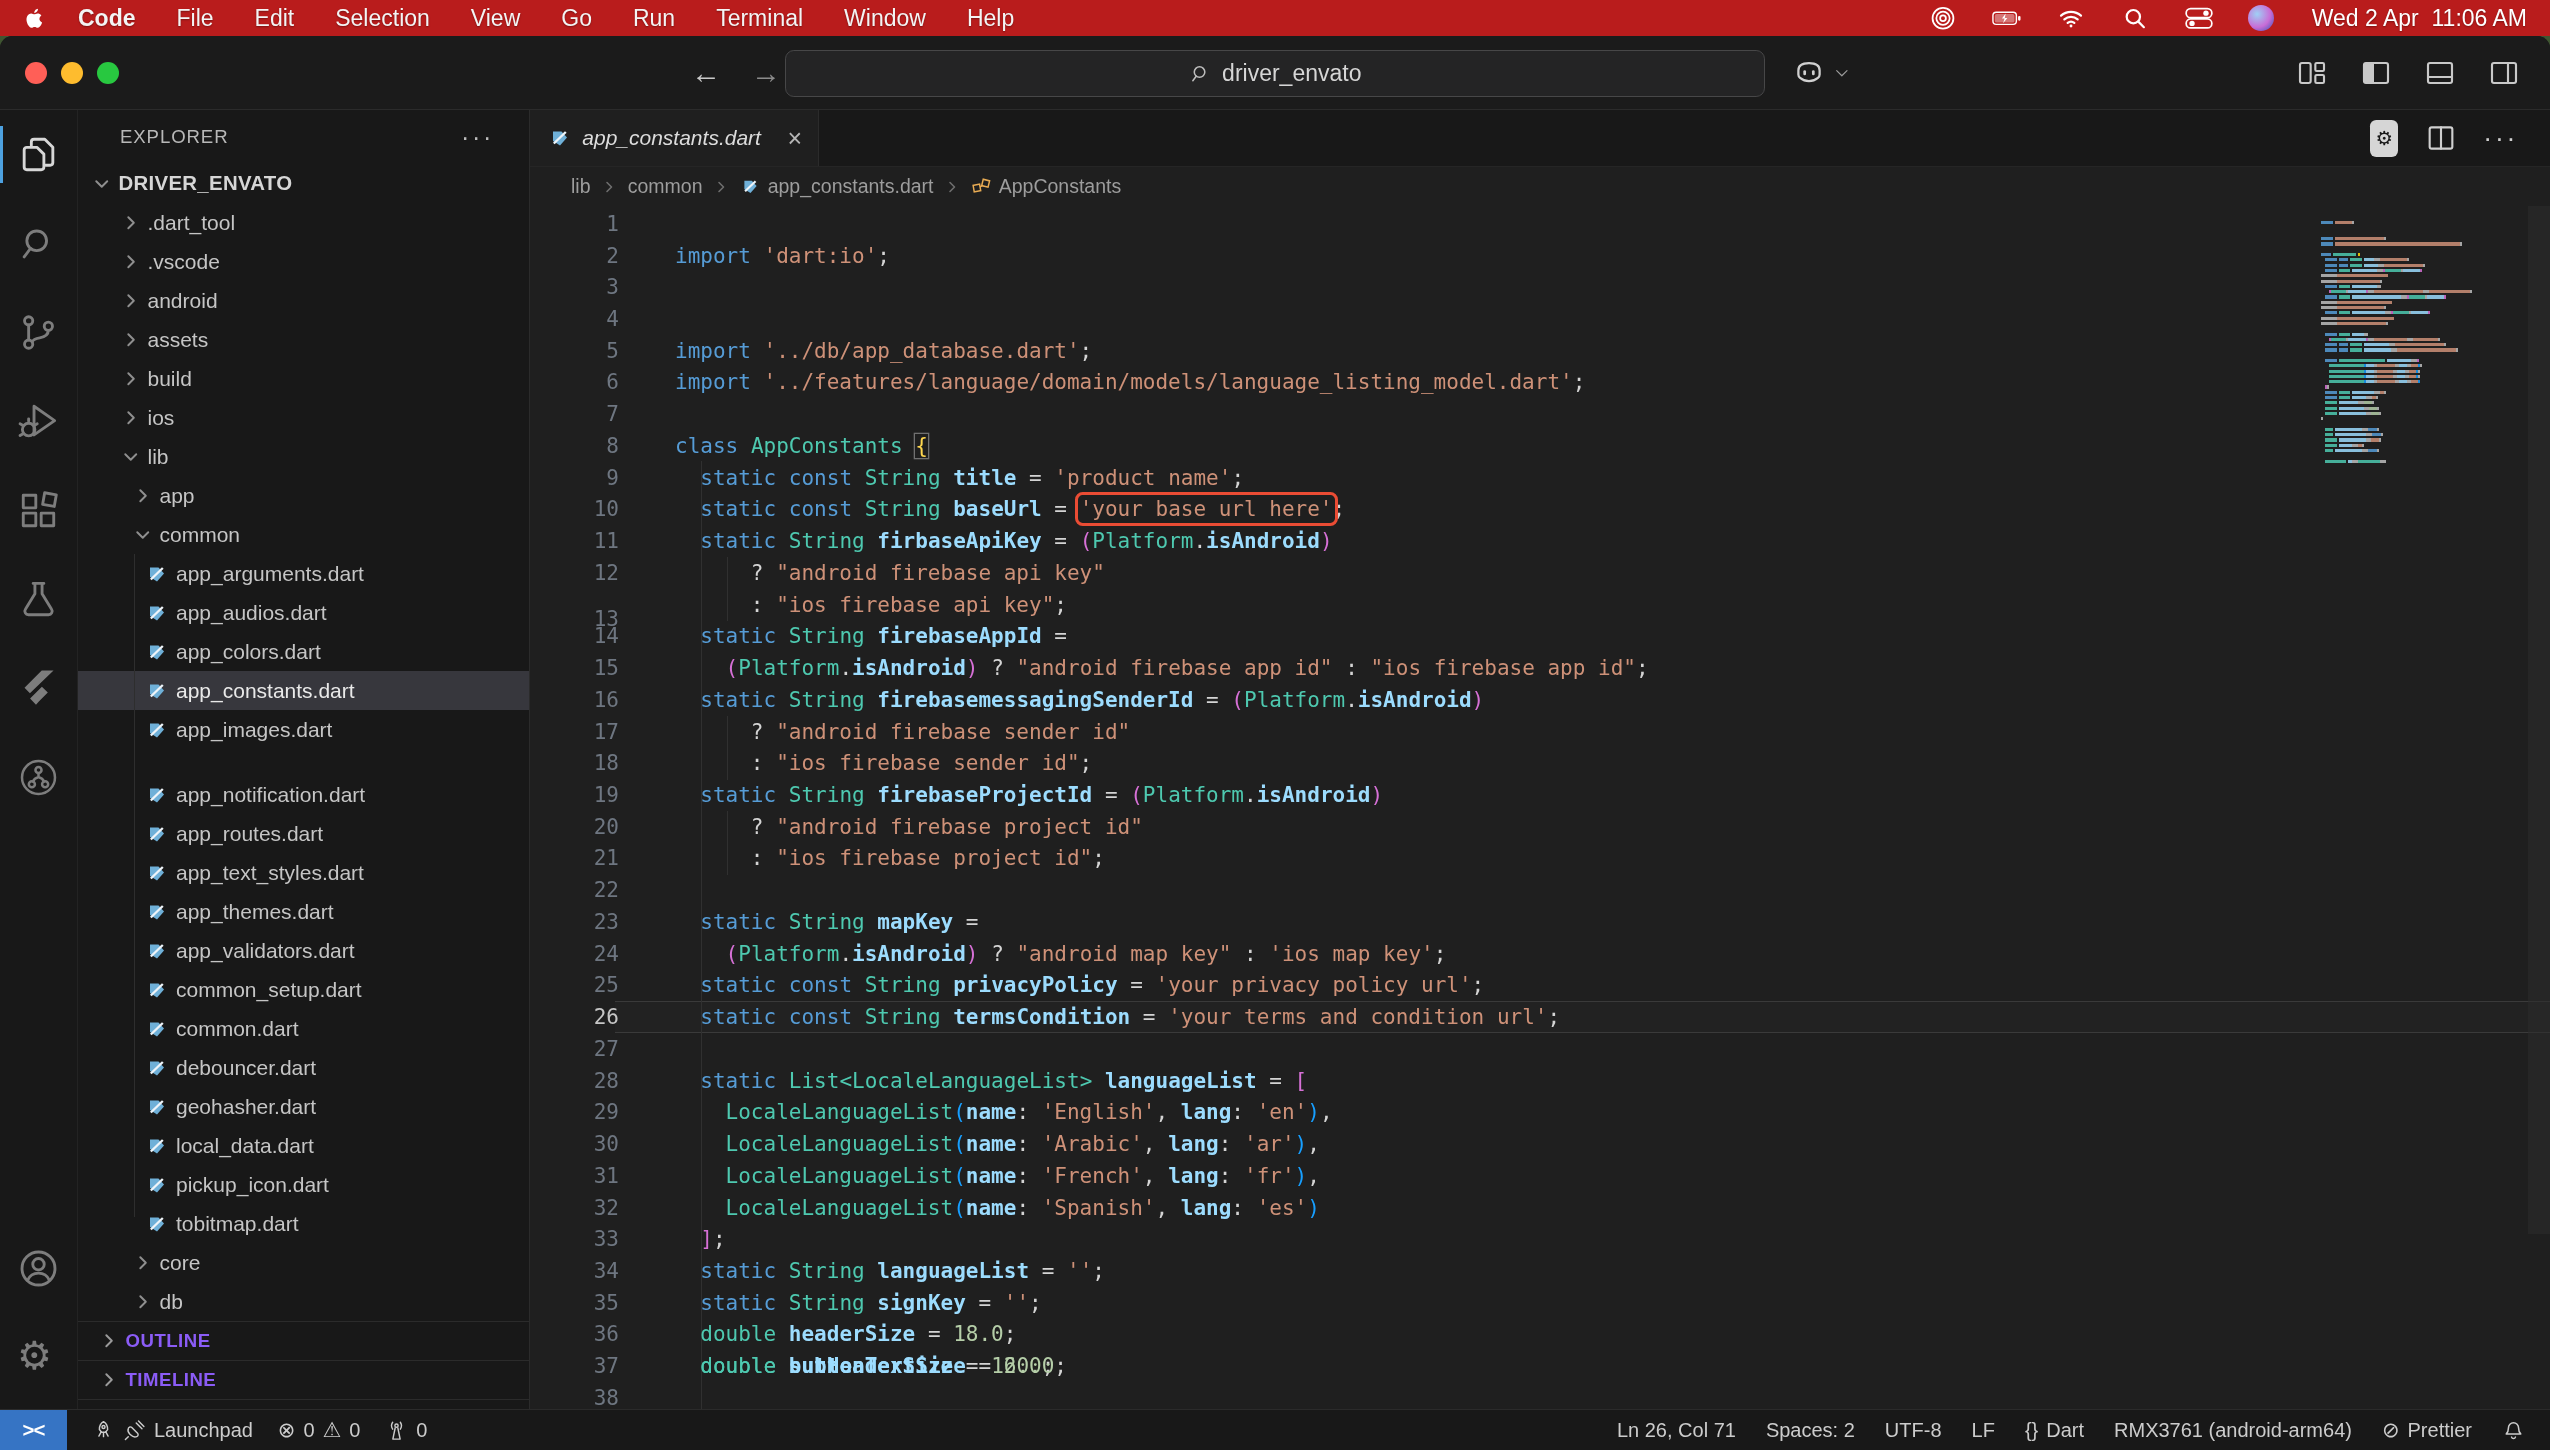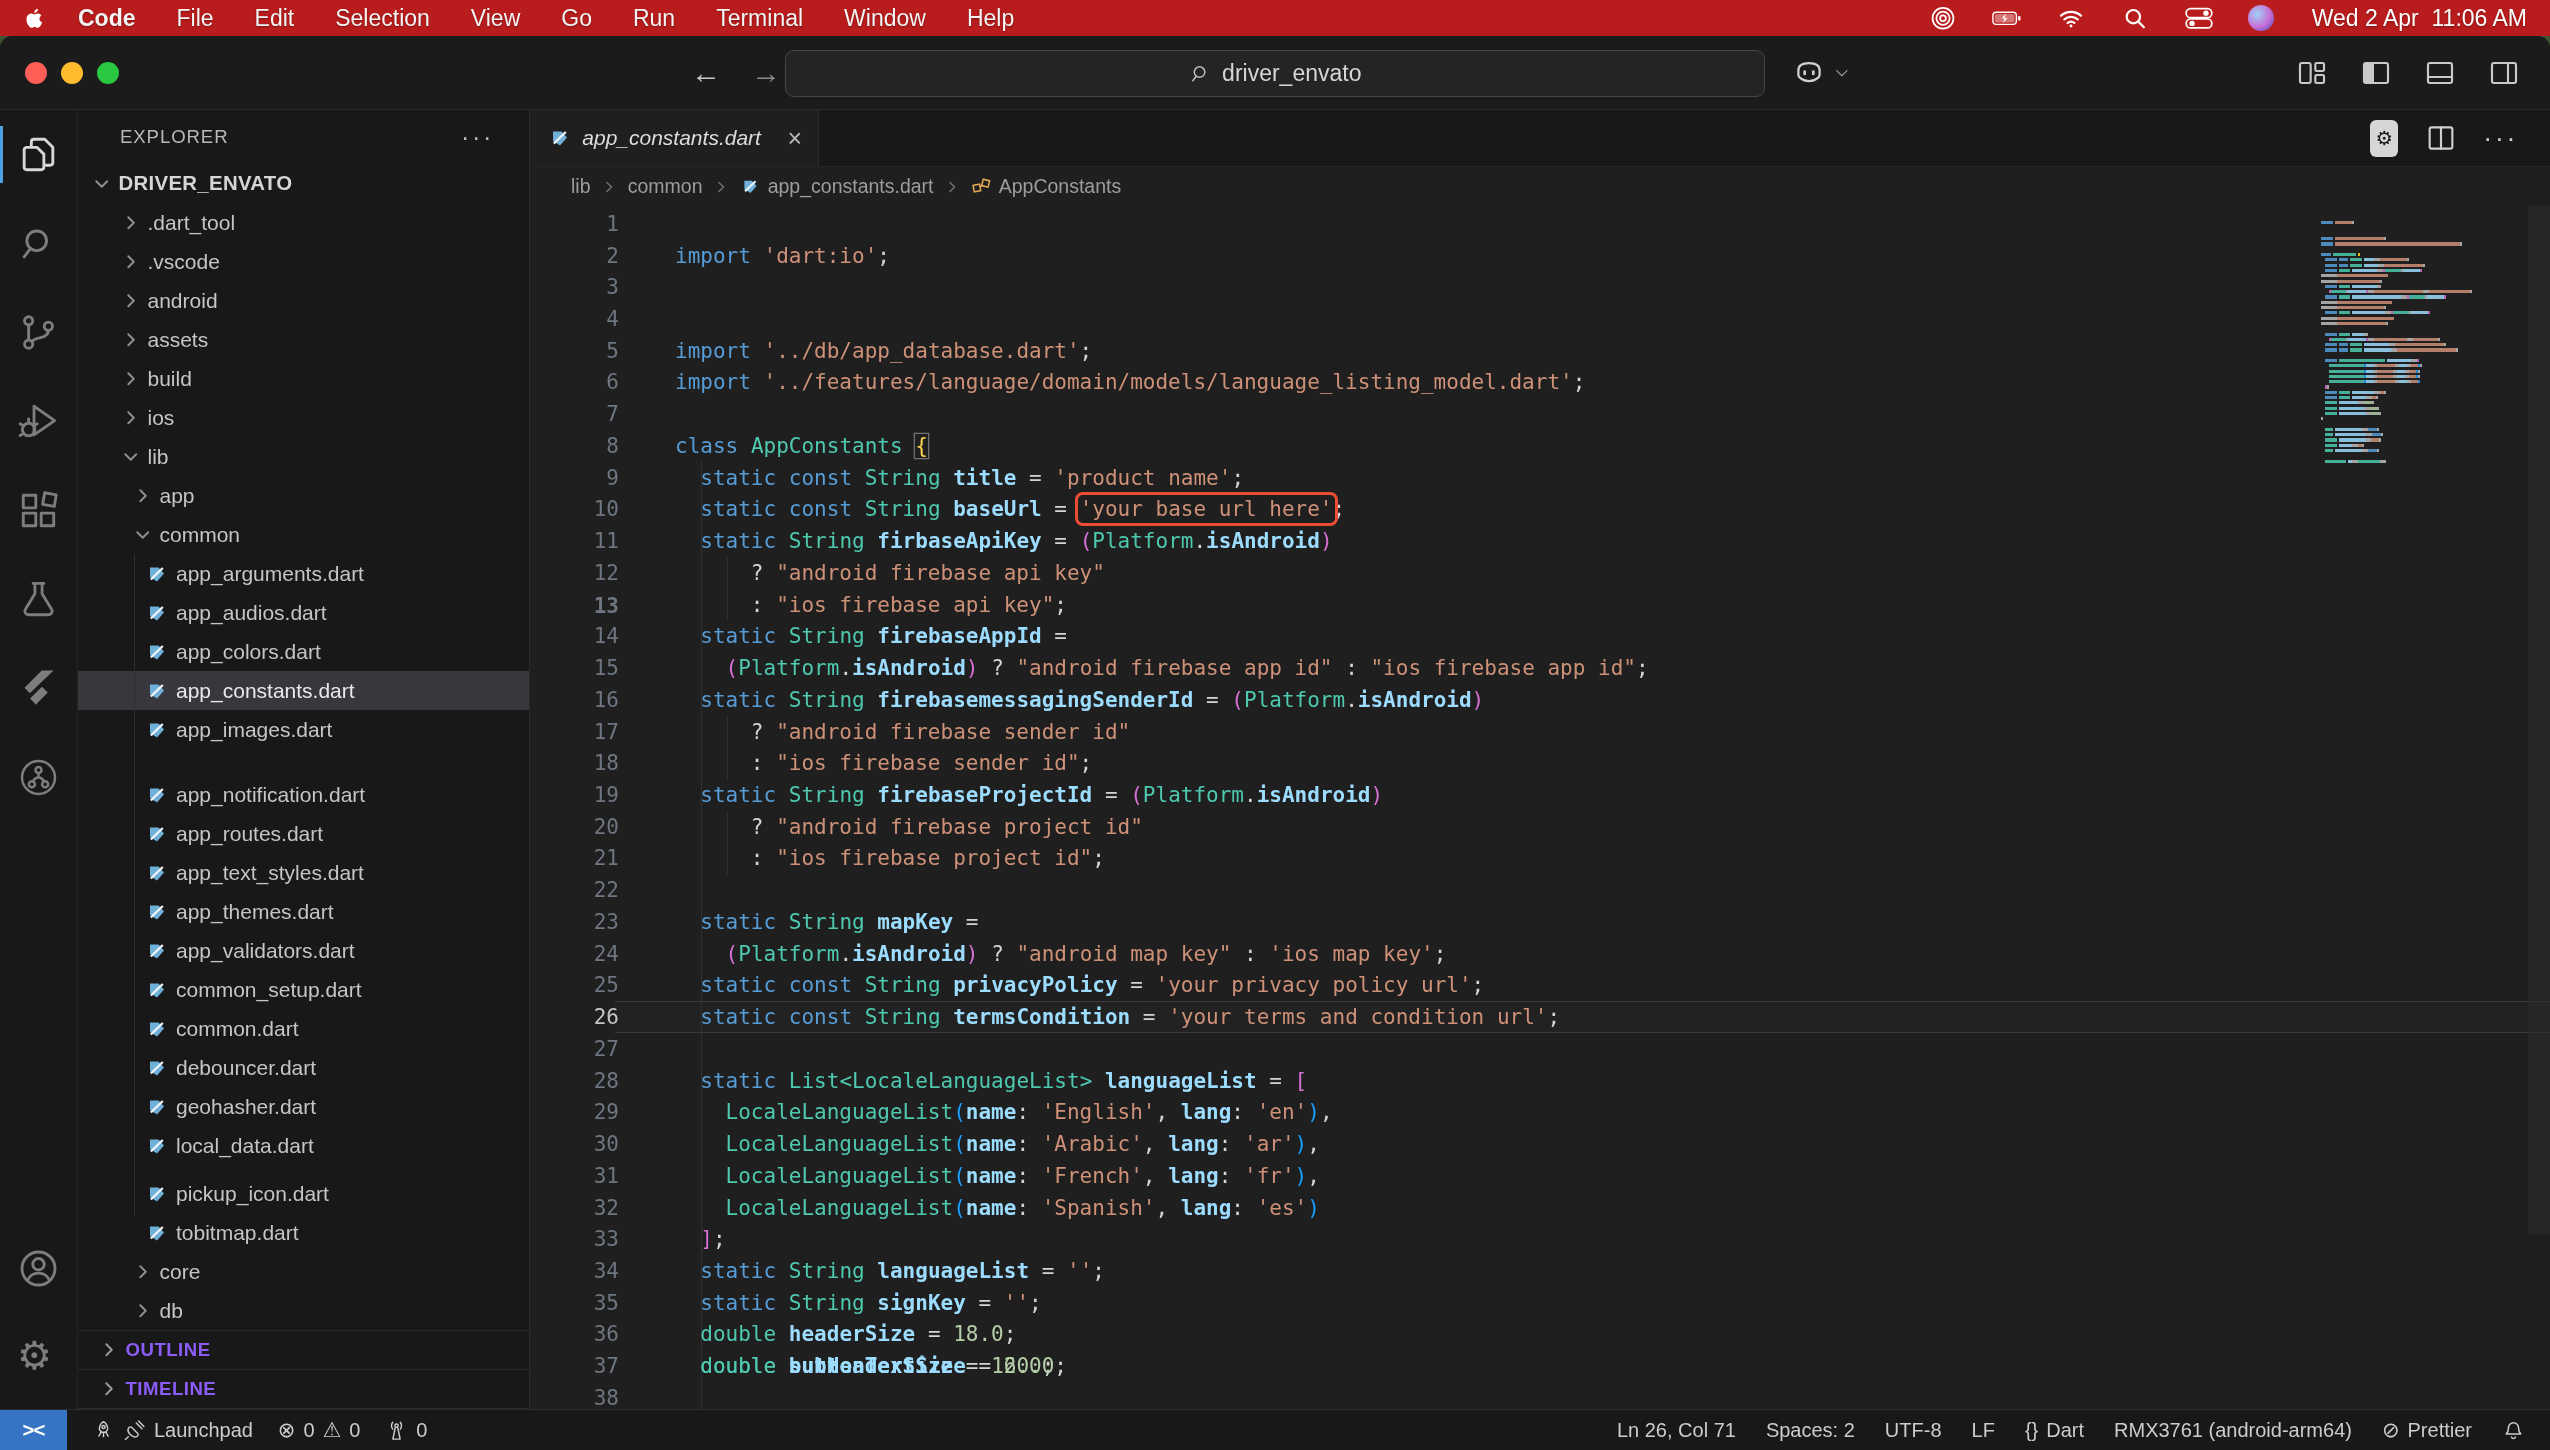--- a/index.html
+++ b/index.html
@@ -550,21 +550,21 @@
             </div>
             <div class="tree-row" style="padding-left: 67px;">
               <span class="file-ic">
                 <svg viewBox="0 0 24 24" width="100%" height="100%">
                   <path d="M5 5.5h8.5L19 11.5l-7 8-7-4.5z" fill="#6fb0d8"></path>
                   <path d="M5.8 17.5 17.8 6" stroke="#eef4f9" stroke-width="2.4"></path>
                 </svg>
               </span>
               <span class="tree-label">local_data.dart</span>
             </div>
-            <div class="tree-row" style="padding-left: 67px; margin-top: 9px;">
+            <div class="tree-row" style="padding-left: 67px;">
               <span class="file-ic">
                 <svg viewBox="0 0 24 24" width="100%" height="100%">
                   <path d="M5 5.5h8.5L19 11.5l-7 8-7-4.5z" fill="#6fb0d8"></path>
                   <path d="M5.8 17.5 17.8 6" stroke="#eef4f9" stroke-width="2.4"></path>
                 </svg>
               </span>
               <span class="tree-label">pickup_icon.dart</span>
             </div>
             <div class="tree-row" style="padding-left: 67px;">
               <span class="file-ic">
@@ -696,21 +696,21 @@
               <div class="line-num" style="top: 65px;">3</div>
               <div class="line-num" style="top: 97px;">4</div>
               <div class="line-num" style="top: 129px;">5</div>
               <div class="line-num" style="top: 160px;">6</div>
               <div class="line-num" style="top: 192px;">7</div>
               <div class="line-num" style="top: 224px;">8</div>
               <div class="line-num" style="top: 256px;">9</div>
               <div class="line-num" style="top: 287px;">10</div>
               <div class="line-num" style="top: 319px;">11</div>
               <div class="line-num" style="top: 351px;">12</div>
-              <div class="line-num" style="top: 384px; font-weight: bold;">13</div>
+              <div class="line-num" style="top: 397px;">13</div>
               <div class="line-num" style="top: 414px;">14</div>
               <div class="line-num" style="top: 446px;">15</div>
               <div class="line-num" style="top: 478px;">16</div>
               <div class="line-num" style="top: 510px;">17</div>
               <div class="line-num" style="top: 541px;">18</div>
               <div class="line-num" style="top: 573px;">19</div>
               <div class="line-num" style="top: 605px;">20</div>
               <div class="line-num" style="top: 636px;">21</div>
               <div class="line-num" style="top: 668px;">22</div>
               <div class="line-num" style="top: 700px;">23</div>

